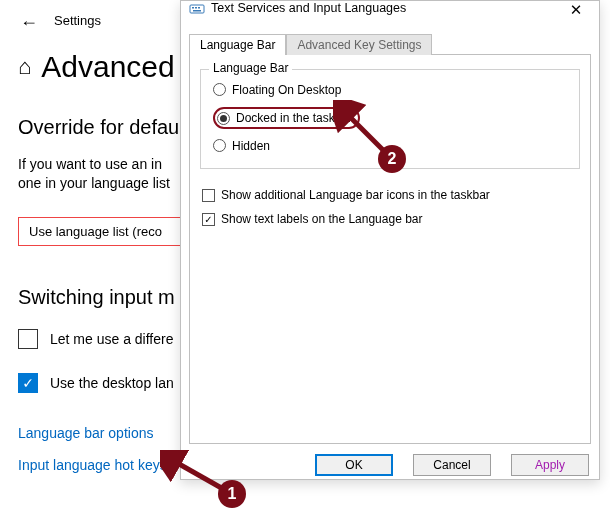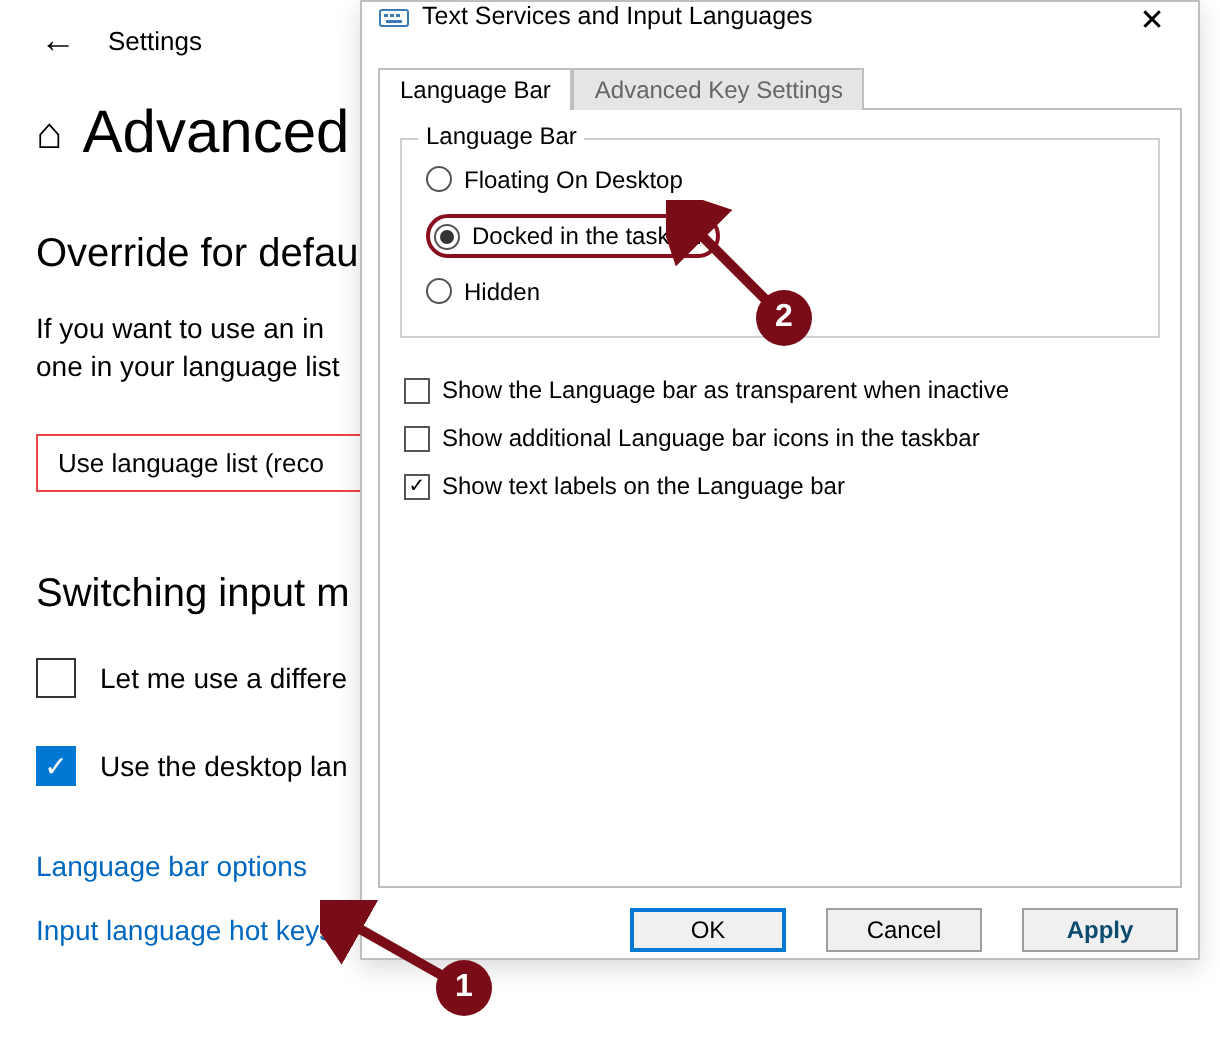--- a/index.html
+++ b/index.html
@@ -101,21 +101,21 @@
   .btnbar {
     display: flex; justify-content: flex-end; gap: 20px;
     padding: 10px 10px 0 0;
   }
   .wbtn {
     width: 78px; height: 22px; font-size: 12px; text-align: center;
     line-height: 20px; border: 1px solid #9e9e9e; background: #f0f0f0;
     cursor: pointer;
   }
   .wbtn.default { border: 2px solid #0078d4; line-height: 18px; }
-  .wbtn.disabled { color: #0c4a6e; cursor: default; font-weight: bold; }
+  .wbtn.disabled { color: #a21caf; cursor: default; }
   
   .arrow-svg { position: absolute; pointer-events: none; }
   .badge {
     position: absolute; width: 28px; height: 28px; border-radius: 50%;
     background: #7a0c18; color: #fff; font-weight: 700; font-size: 16px;
     display: flex; align-items: center; justify-content: center;
     pointer-events: none;
   }
 </style>
 </head>
@@ -193,24 +193,20 @@
       </div>
 
       <div class="radio-row">
         <span class="radio-outer"></span>
         <span>Hidden</span>
       </div>
     </div>
 
     <div class="chk-srow">
       <span class="sbox"></span>
-      <span>Show the Language bar as transparent when inactive</span>
-    </div>
-    <div class="chk-srow">
-      <span class="sbox"></span>
       <span>Show additional Language bar icons in the taskbar</span>
     </div>
     <div class="chk-srow">
       <span class="sbox">✓</span>
       <span>Show text labels on the Language bar</span>
     </div>
 
   </div>
 
   <div class="btnbar">

